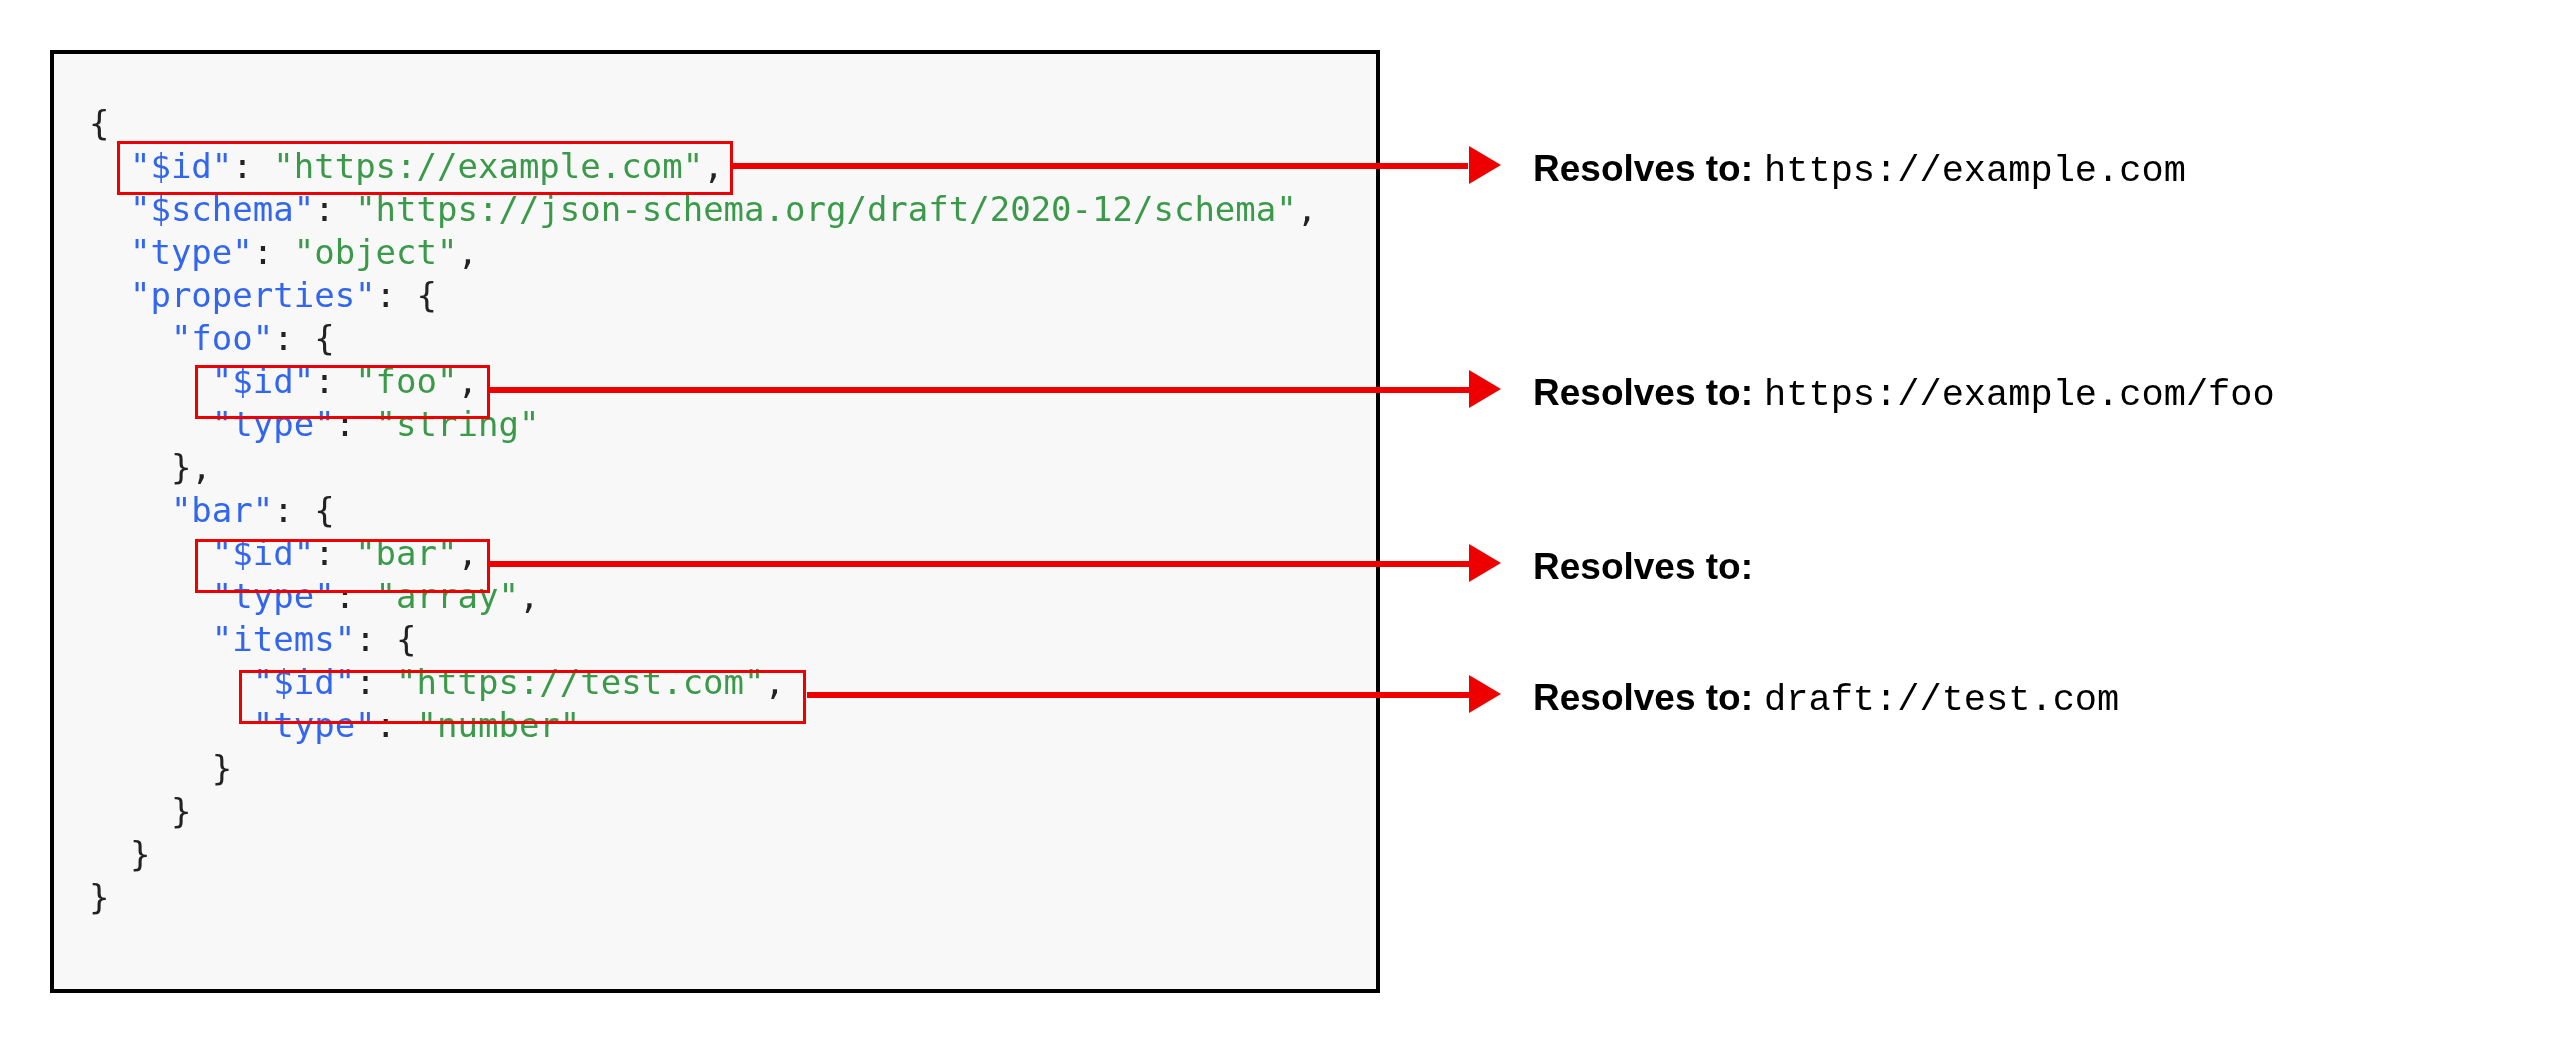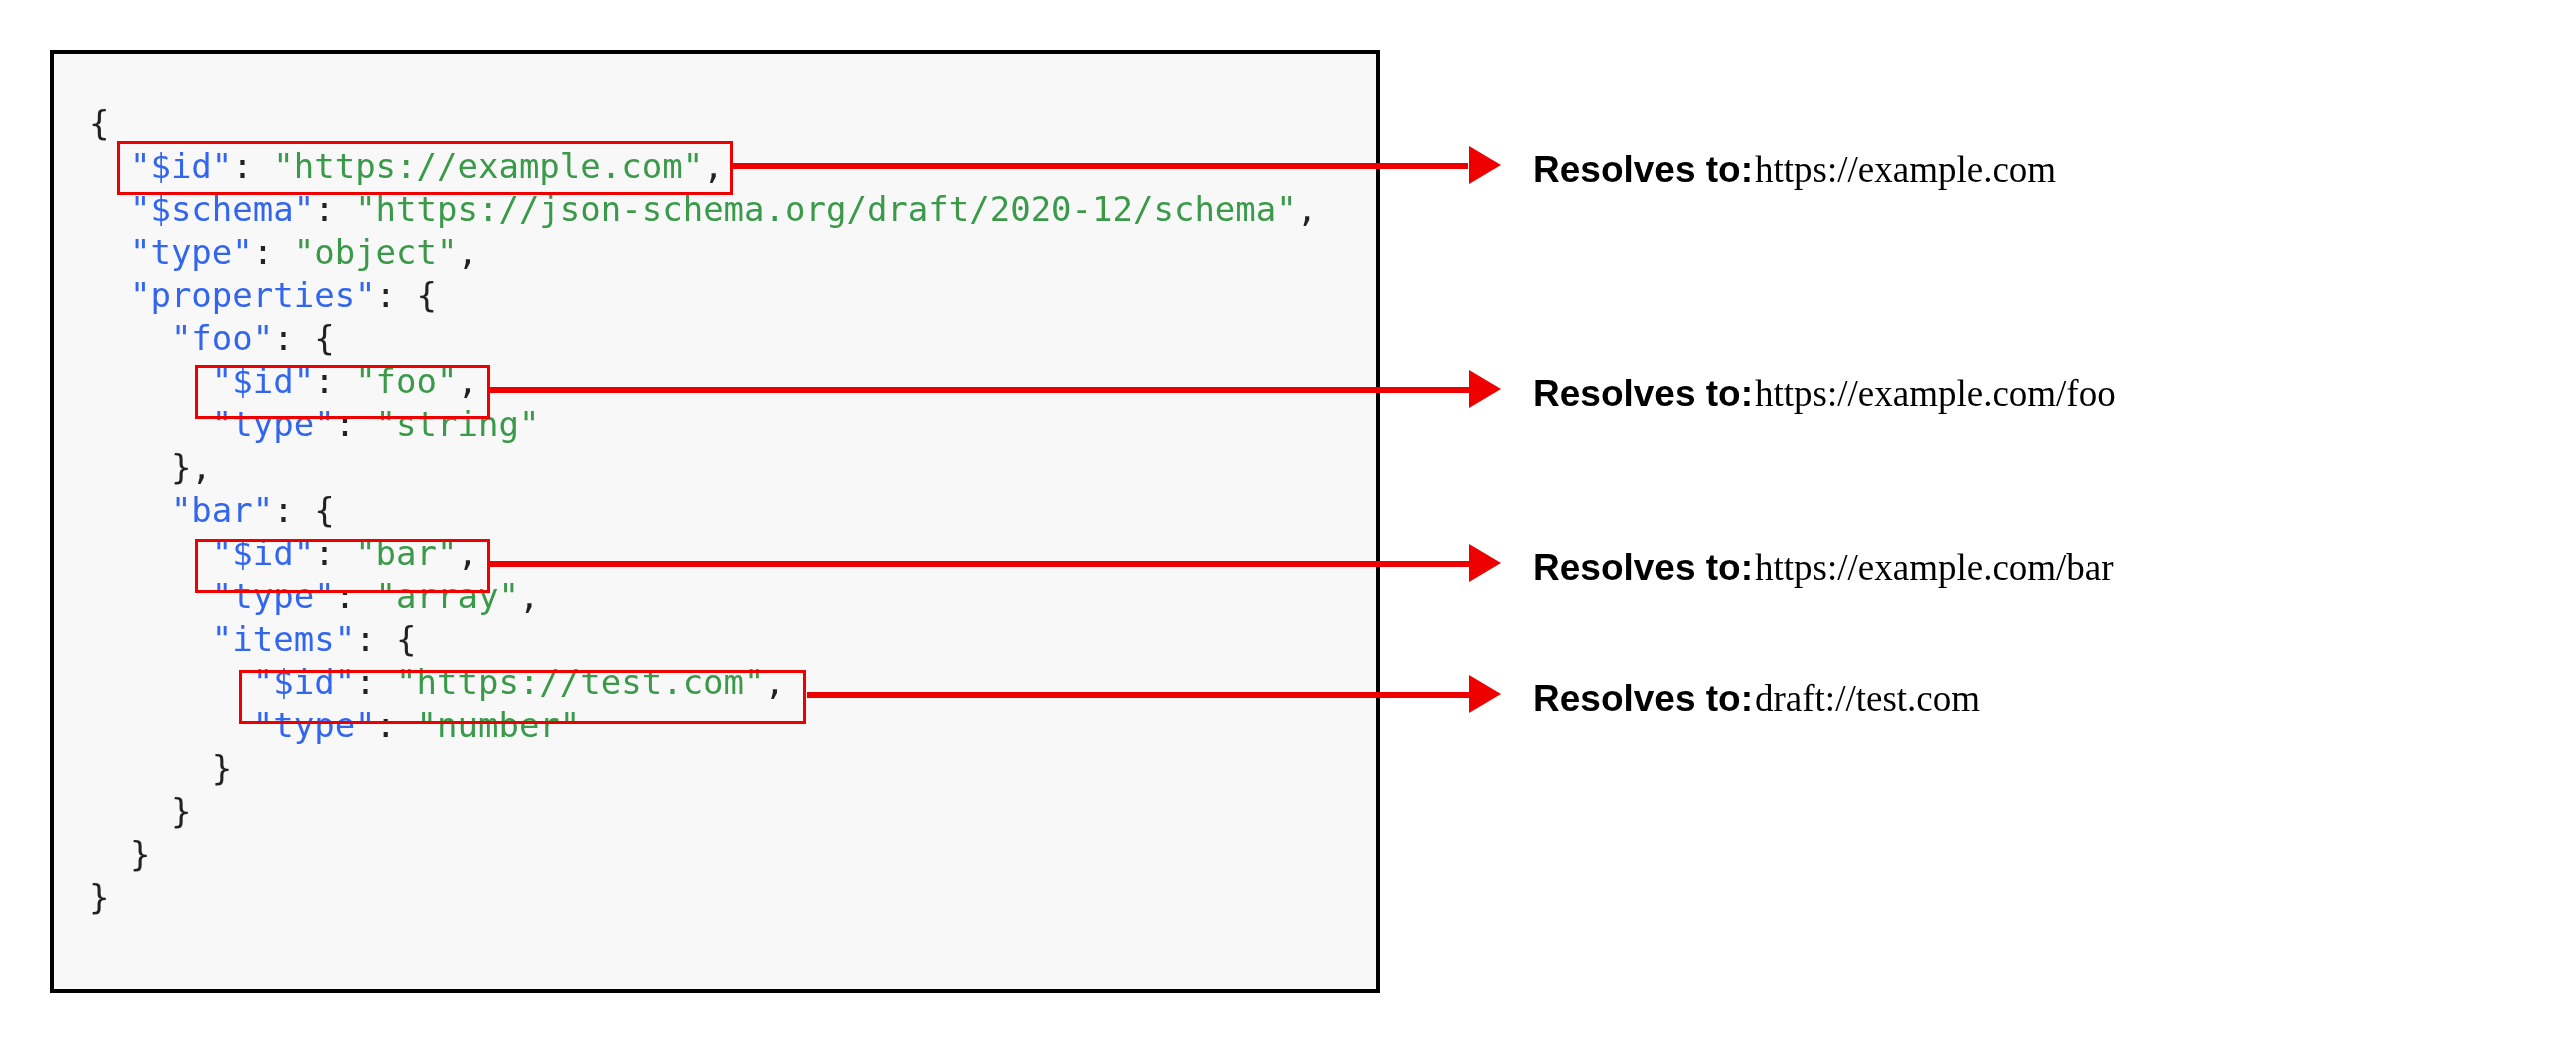--- a/index.html
+++ b/index.html
@@ -73,24 +73,24 @@
     position: absolute;
     white-space: nowrap;
     display: flex;
     align-items: baseline;
   }
   .resolve-label {
     font-family: "Liberation Sans", sans-serif;
     font-weight: bold;
     font-size: 37px;
     color: #000000;
-    margin-right: 2px;
+    margin-right: 11px;
   }
   .resolve-value {
-    font-family: Liberation Serif, serif;
+    font-family: Liberation Mono, monospace;
     font-size: 37px;
     color: #000000;
   }
 </style>
 </head>
 <body>
 
 <div id="page">
 
   <div id="code-panel">
@@ -117,21 +117,20 @@
       <div class="resolve-row" style="left: 1533px; top: 148px;">
         <span class="resolve-label">Resolves to:</span>
         <span class="resolve-value">https://example.com</span>
       </div>
       <div class="resolve-row" style="left: 1533px; top: 372px;">
         <span class="resolve-label">Resolves to:</span>
         <span class="resolve-value">https://example.com/foo</span>
       </div>
       <div class="resolve-row" style="left: 1533px; top: 546px;">
         <span class="resolve-label">Resolves to:</span>
-        <span class="resolve-value">https://example.com/bar</span>
       </div>
       <div class="resolve-row" style="left: 1533px; top: 677px;">
         <span class="resolve-label">Resolves to:</span>
         <span class="resolve-value">draft://test.com</span>
       </div>
     </div>
 
 </div>
 
 

